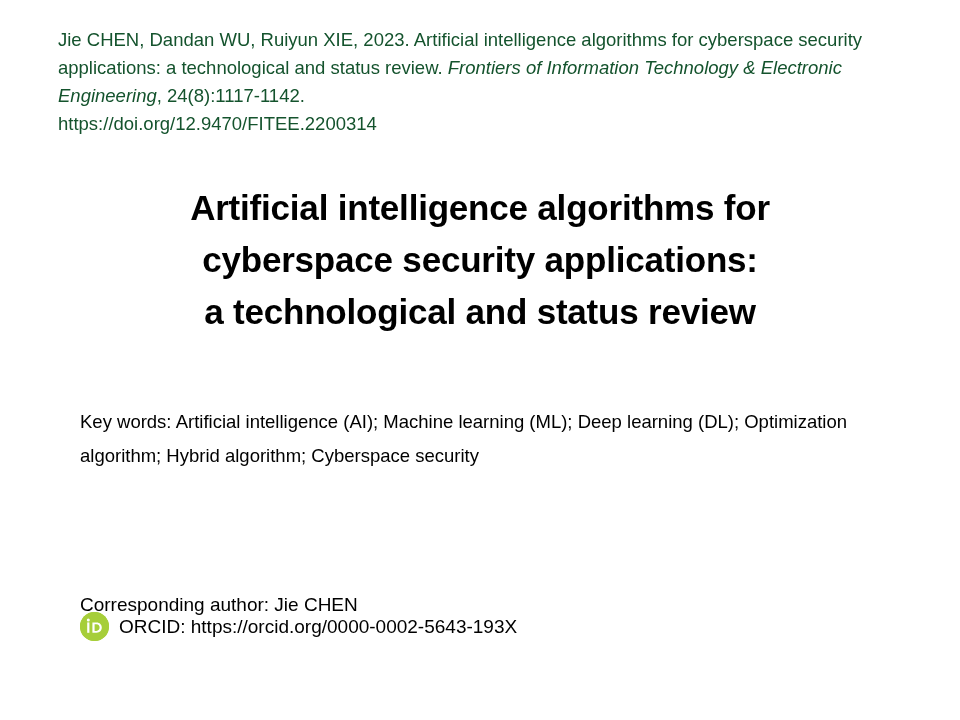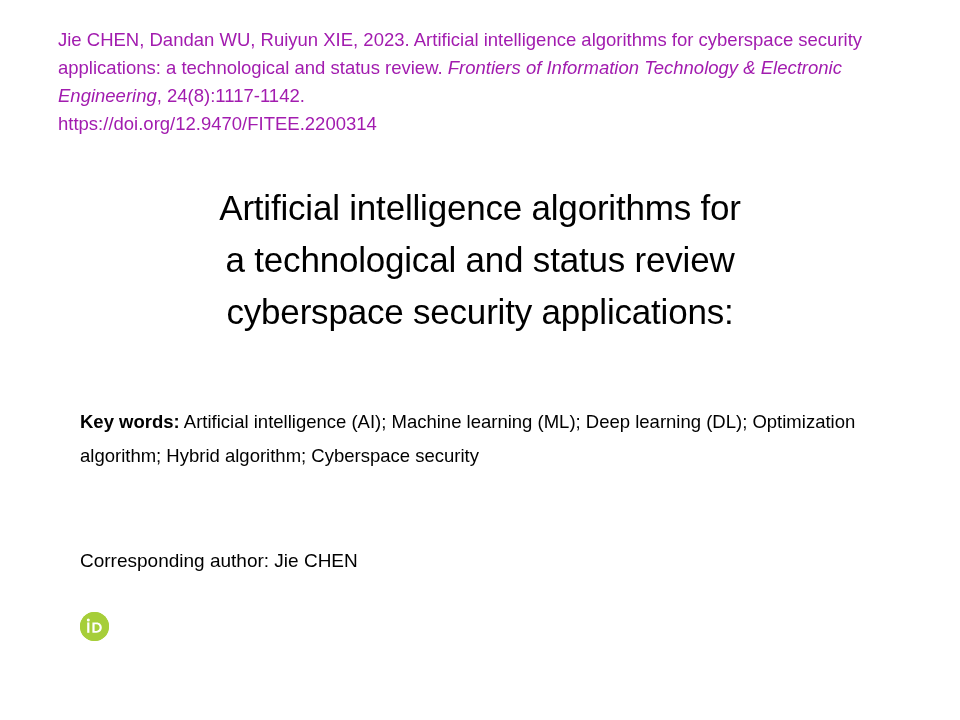--- a/index.html
+++ b/index.html
@@ -23,67 +23,68 @@
   }
 
   
   .citation {
     position: absolute;
     left: 58px;
     top: 26px;
     width: 840px;
     font-size: 18.5px;
     line-height: 1.52;
-    color: #a21caf;
+    color: #14532d;
   }
   .citation .ital {
     font-style: italic;
   }
 
   
   .title {
     position: absolute;
     left: 60px;
     top: 182px;
     width: 840px;
     text-align: center;
     font-size: 35px;
-    font-weight: normal;
+    font-weight: bold;
     line-height: 1.48;
     letter-spacing: -0.2px;
   }
   .title .line {
     display: block;
     white-space: nowrap;
   }
 
   
   .keywords {
     position: absolute;
     left: 80px;
     top: 405px;
     width: 790px;
     font-size: 18.5px;
     line-height: 1.85;
   }
   .keywords .kw-label {
-    font-weight: bold;
+    font-weight: normal;
   }
 
   
   .corr {
     position: absolute;
     left: 80px;
     top: 546px;
     width: 820px;
     font-size: 19px;
     line-height: 1.55;
   }
   .corr-line {
     display: block;
+    margin-top: 44px;
   }
 
   
   .orcid-line {
     position: absolute;
     left: 80px;
     top: 612px;
     display: flex;
     align-items: center;
     font-size: 19px;
@@ -111,36 +112,37 @@
 
 <div class="slide">
 
   <div class="citation">
     <span>Jie CHEN, Dandan WU, Ruiyun XIE, 2023. Artificial intelligence algorithms for cyberspace security applications: a technological and status review. </span><span class="ital">Frontiers of Information Technology &amp; Electronic Engineering</span><span>, 24(8):1117-1142.</span><br>
     <span>https://doi.org/12.9470/FITEE.2200314</span>
   </div>
 
   <div class="title">
     <span class="line">Artificial intelligence algorithms for</span>
+    <span class="line">cyberspace security applications:</span>
     <span class="line">a technological and status review</span>
-    <span class="line">cyberspace security applications:</span>
   </div>
 
   <div class="keywords">
     <span class="kw-label">Key words:</span><span> Artificial intelligence (AI); Machine learning (ML); Deep learning (DL); Optimization algorithm; Hybrid algorithm; Cyberspace security</span>
   </div>
 
   <div class="corr">
     <span class="corr-line">Corresponding author: Jie CHEN</span>
   </div>
 
   <div class="orcid-line">
     <span class="orcid-badge">
       <svg width="29" height="29" viewBox="0 0 29 29" aria-hidden="true">
         <circle cx="14.5" cy="14.5" r="14.5" fill="#a6ce39"></circle>
         <rect x="7.2" y="10.4" width="2.2" height="10.4" fill="#ffffff"></rect>
         <circle cx="8.3" cy="8.0" r="1.5" fill="#ffffff"></circle>
         <path d="M12.4 10.4 L12.4 20.8 L16.6 20.8 C19.8 20.8 21.8 18.6 21.8 15.6 C21.8 12.6 19.8 10.4 16.6 10.4 Z M14.6 12.3 L16.4 12.3 C18.6 12.3 19.6 13.8 19.6 15.6 C19.6 17.4 18.6 18.9 16.4 18.9 L14.6 18.9 Z" fill="#ffffff"></path>
       </svg>
     </span>
+    <span class="orcid-text">ORCID: https://orcid.org/0000-0002-5643-193X</span>
   </div>
 
 </div>
 
 </body></html>

